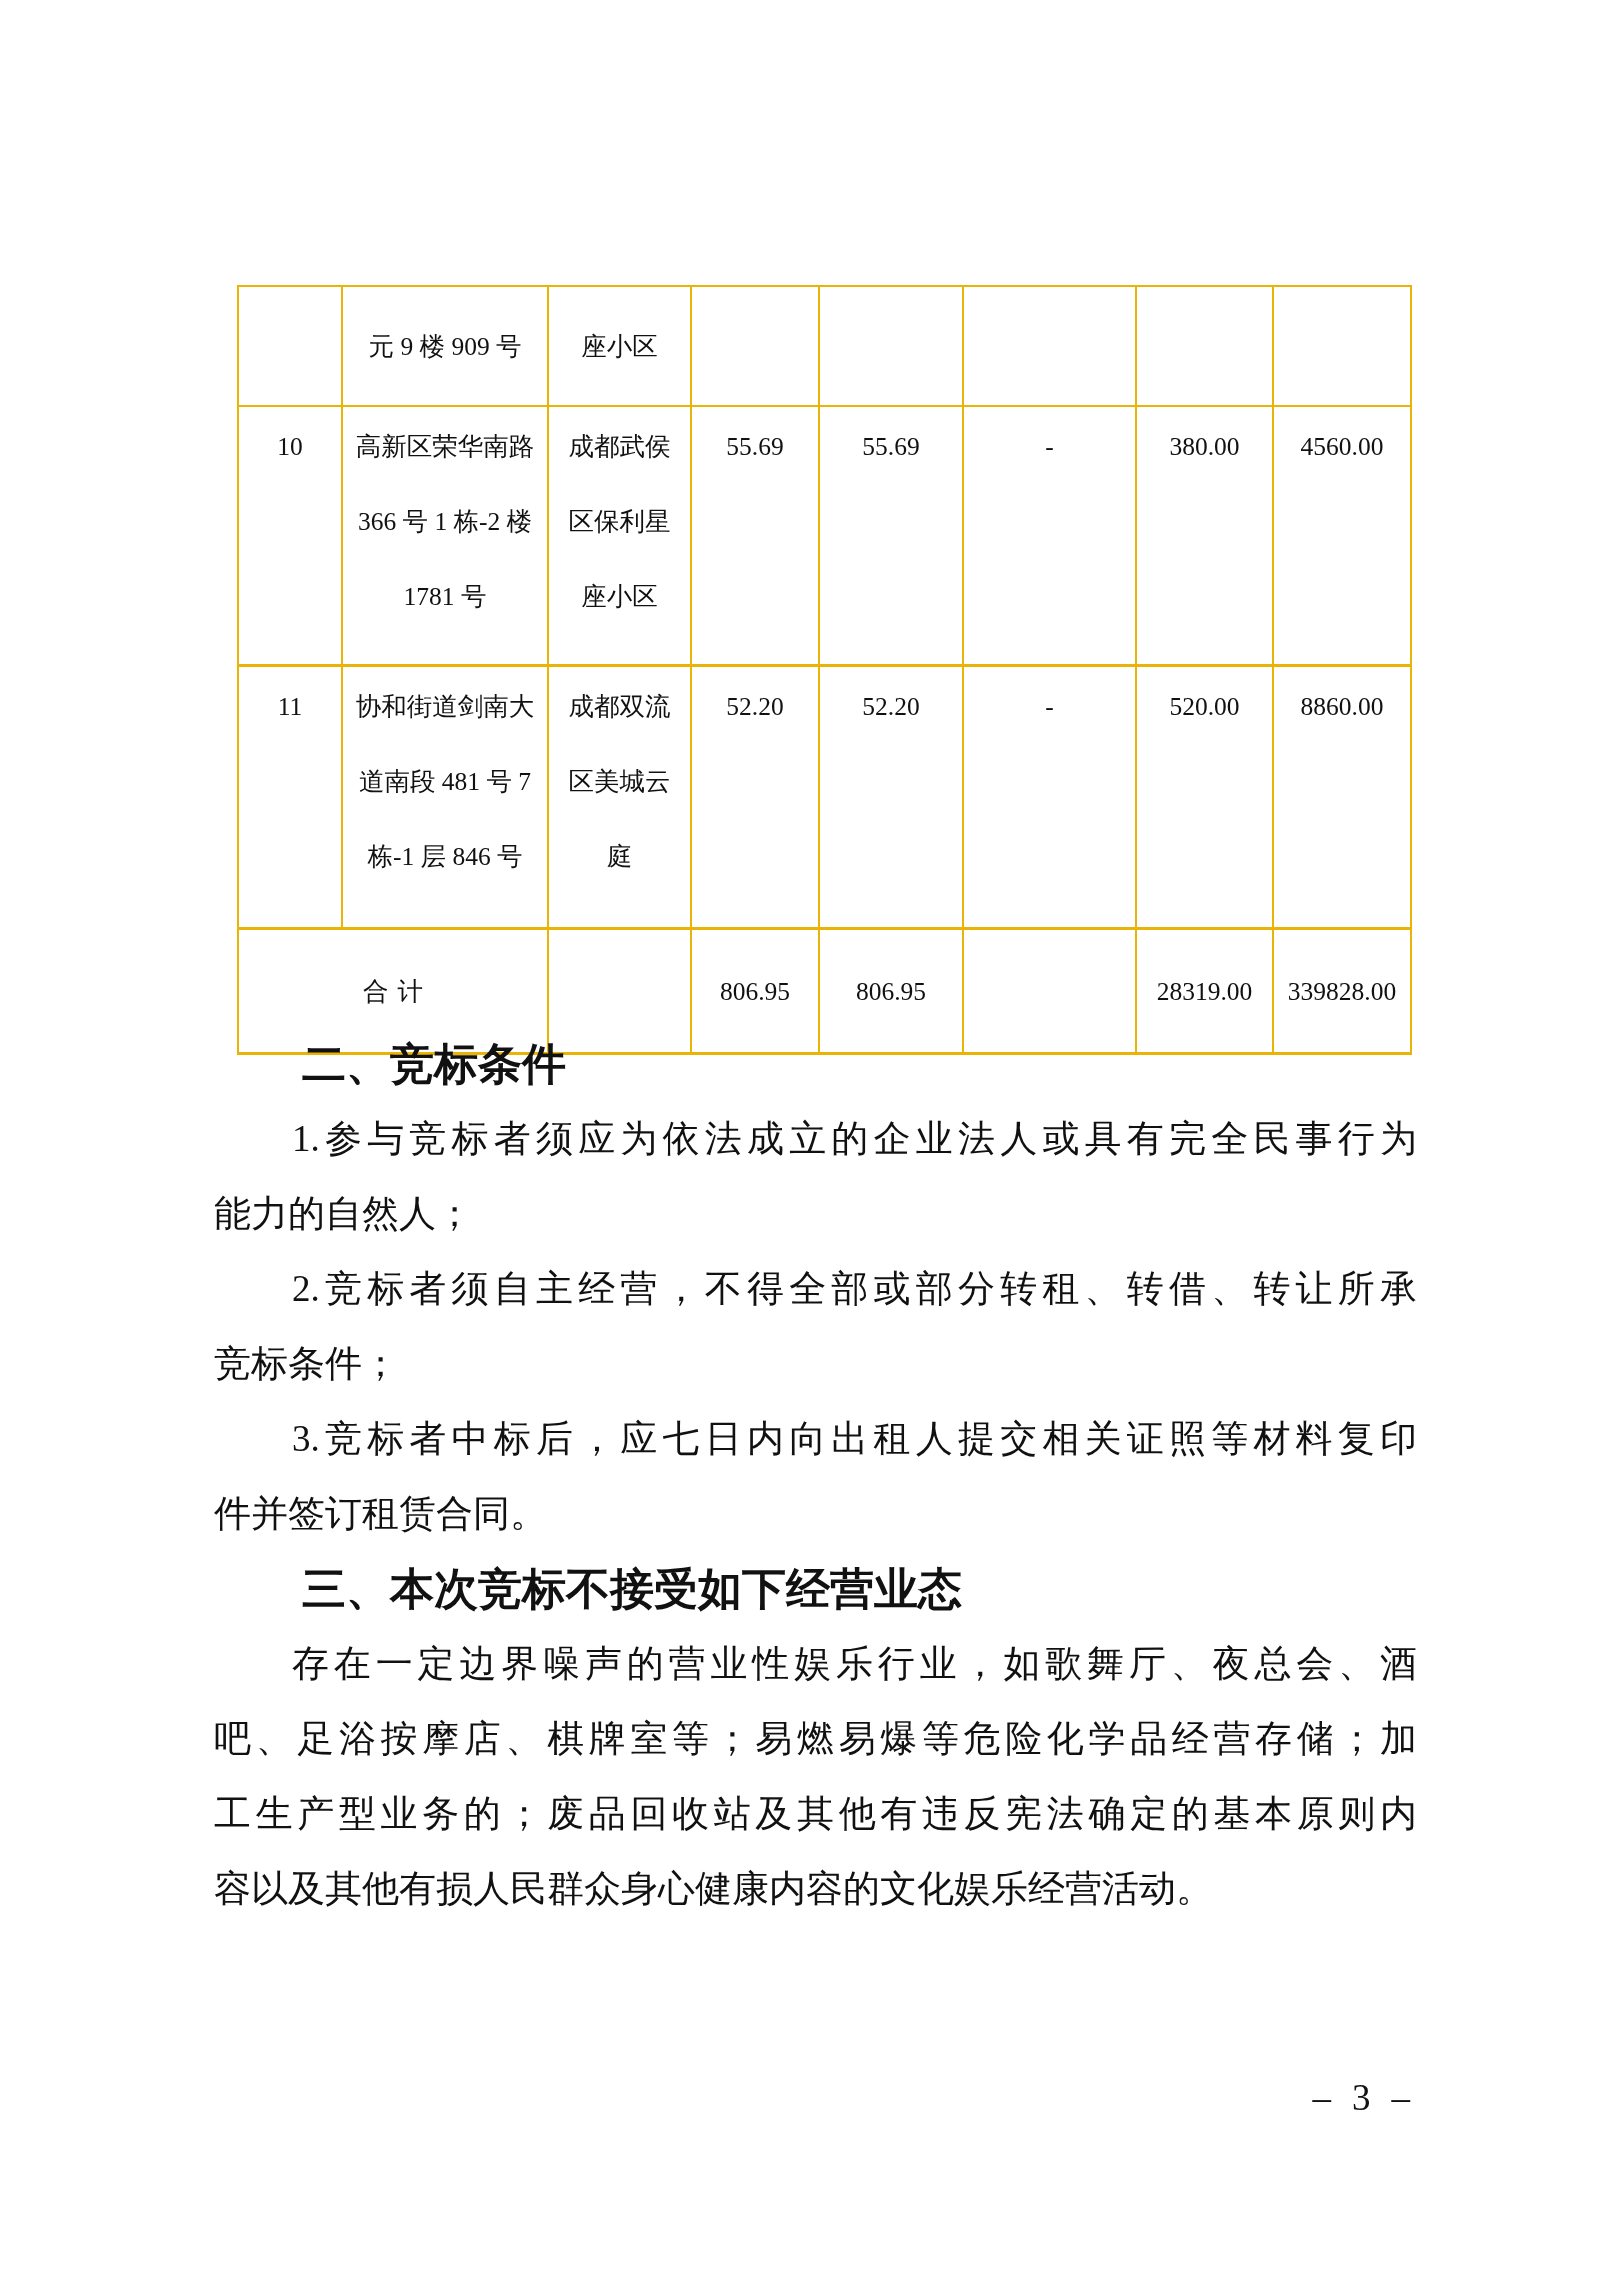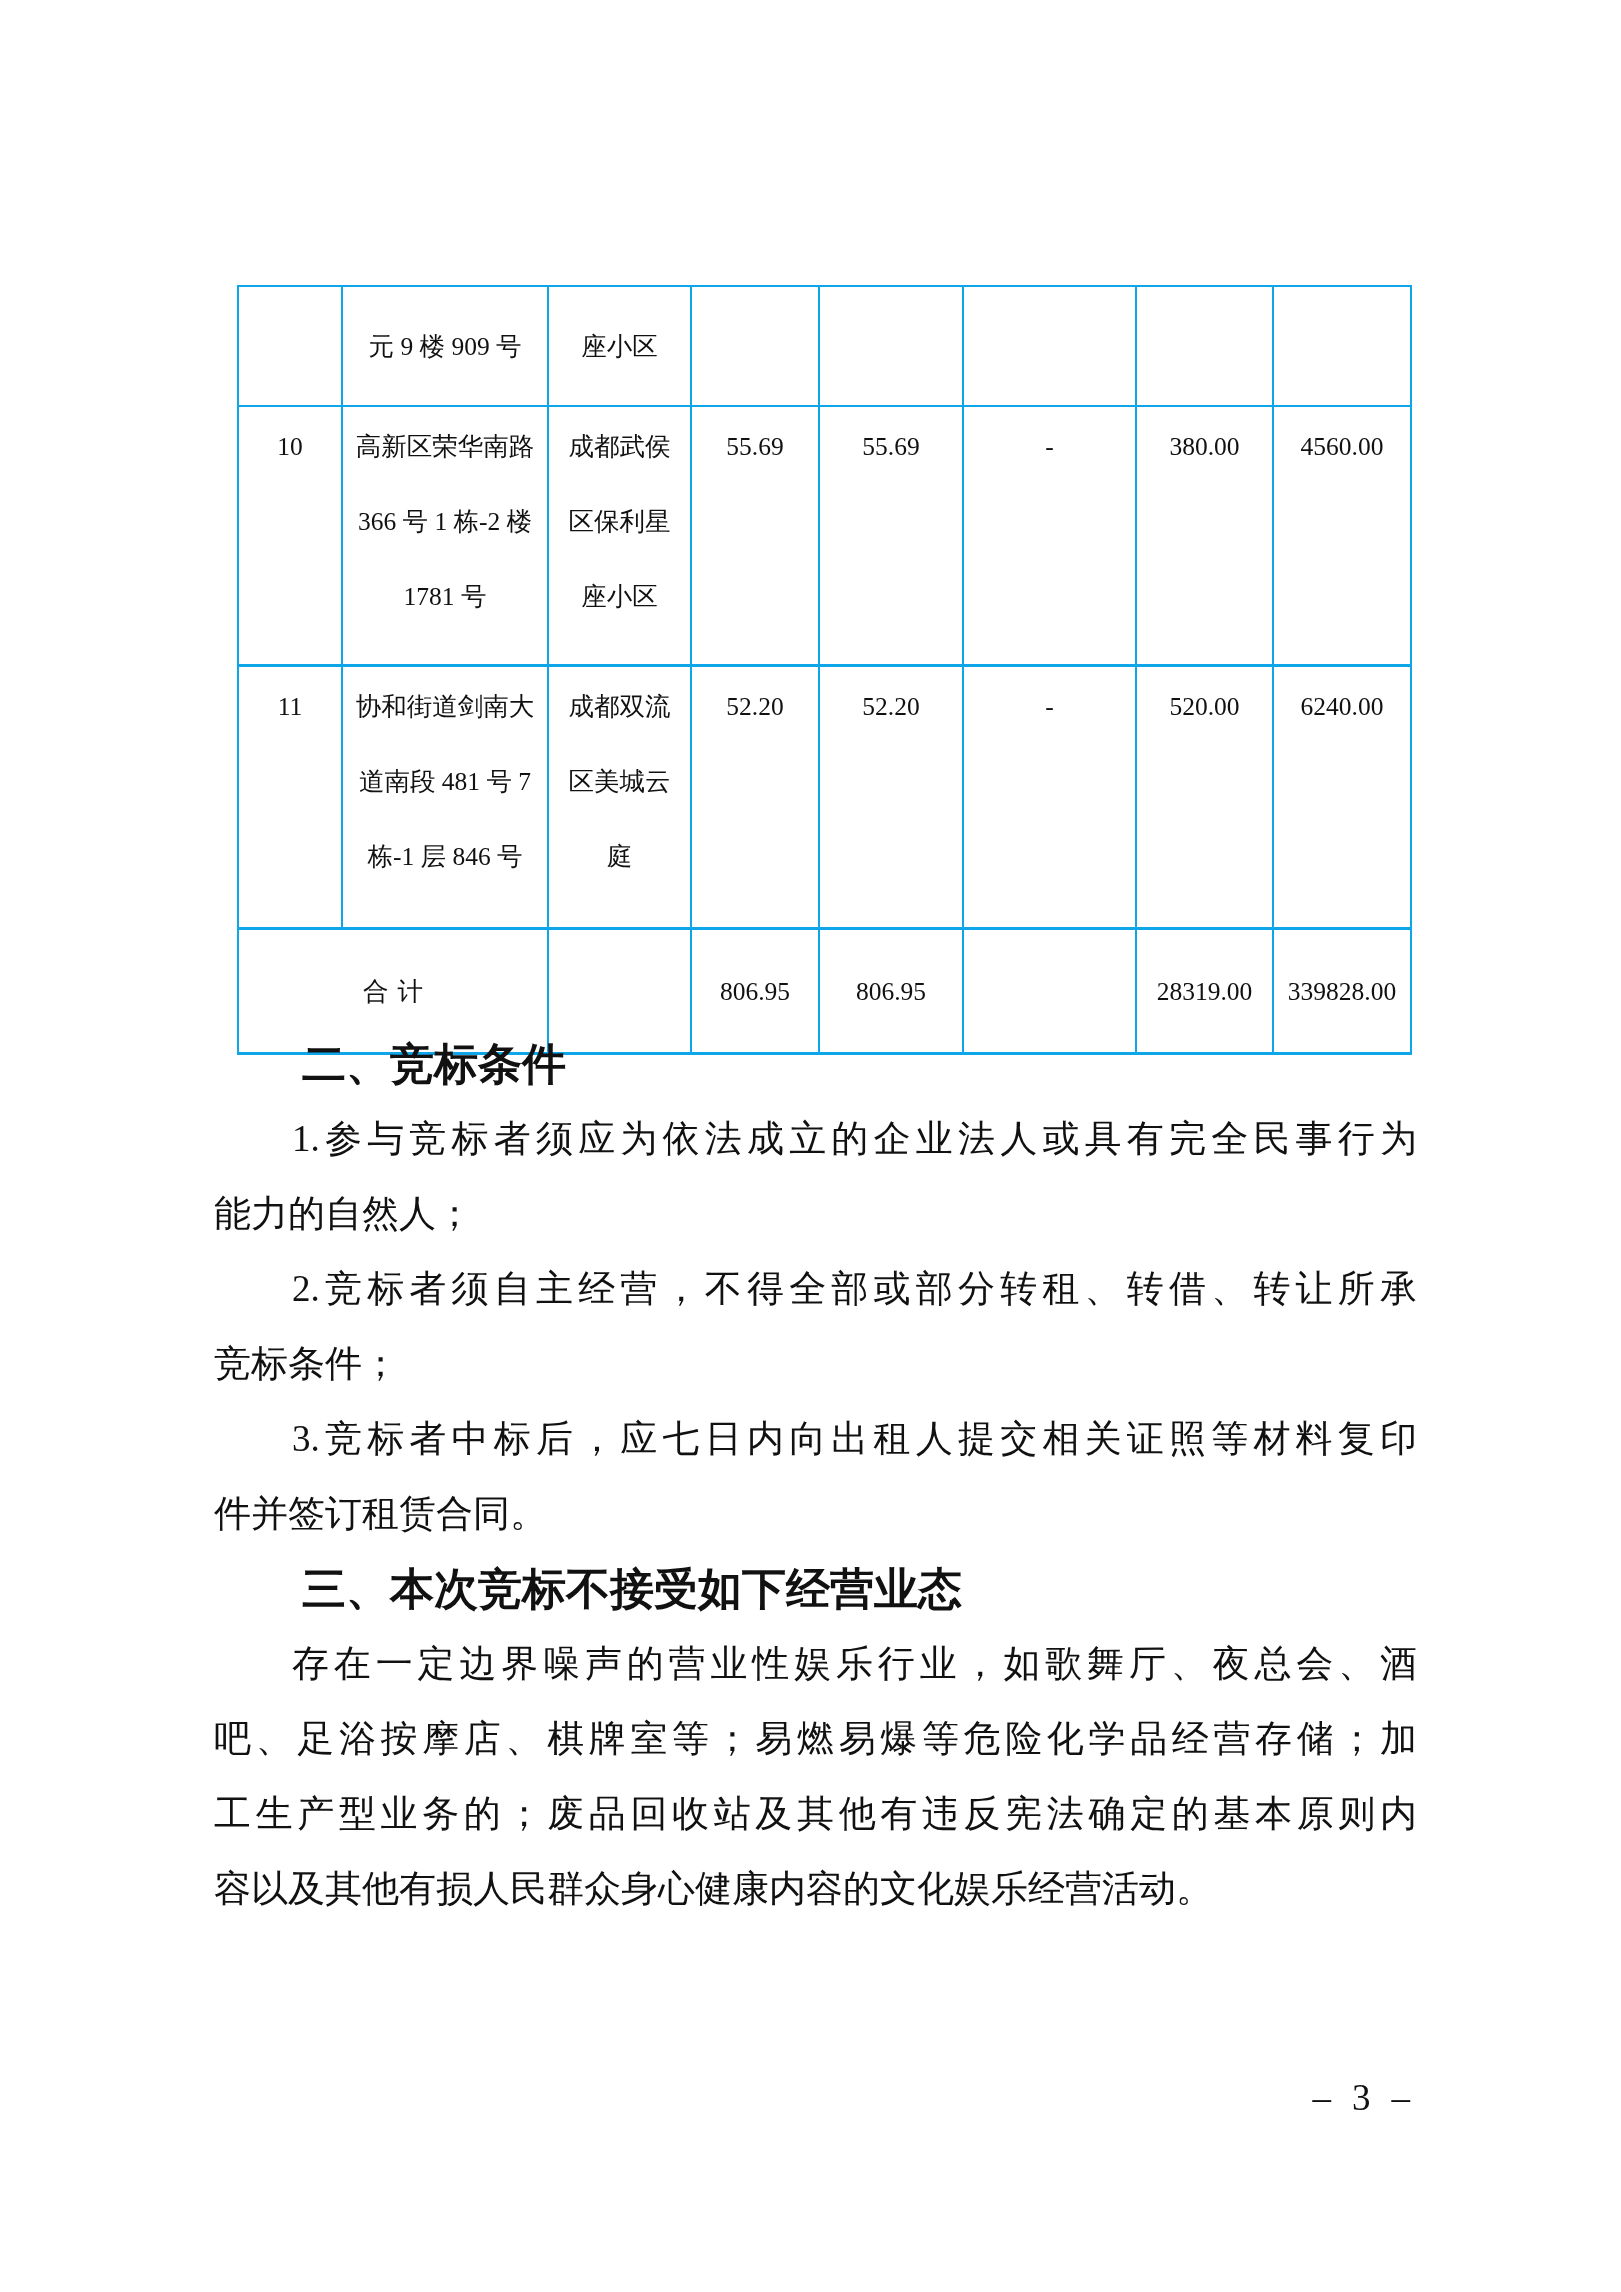--- a/index.html
+++ b/index.html
@@ -18,21 +18,21 @@
   table.proptable {
     position: absolute;
     left: 237px;
     top: 285px;
     width: 1174px;
     border-collapse: collapse;
     table-layout: fixed;
     border: 2.9px solid #1a1a1a;
   }
   table.proptable td {
-    border: 2px solid #0ea5e9;
+    border: 2px solid #eab308;
     padding: 0;
     text-align: center;
     font-size: 25.5px;
     line-height: 75px;
     color: #111111;
     overflow: hidden;
   }
   tr.row-cont td  { height: 118px; vertical-align: middle; }
   tr.row-item td  { vertical-align: top; padding-top: 2px; }
   tr.row-10 td    { height: 255px; border-bottom-width: 3.9px; }
@@ -162,21 +162,21 @@
         <td>
             <div class="cline">52.20</div>
           </td>
         <td>
             <div class="cline">-</div>
           </td>
         <td>
             <div class="cline">520.00</div>
           </td>
         <td>
-            <div class="cline">6240.00</div>
+            <div class="cline">8860.00</div>
           </td>
       </tr>
 
       <tr class="row-total">
         <td colspan="2" class="total-label">合计</td>
         <td></td>
         <td>806.95</td>
         <td>806.95</td>
         <td></td>
         <td>28319.00</td>

